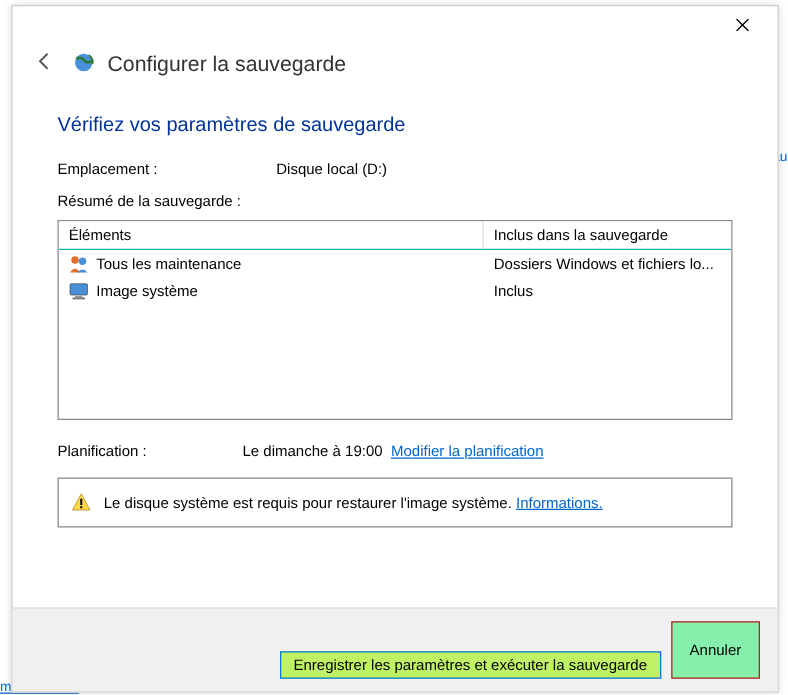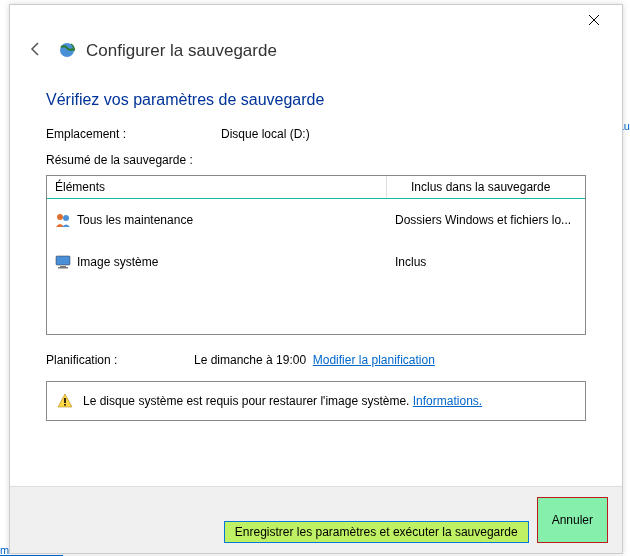--- a/index.html
+++ b/index.html
@@ -71,24 +71,24 @@
     height: 160px;
     overflow: hidden;
     display:flex; flex-direction:column;
   }
   .sb-header {
     display:flex;
     background:#fff;
     border-bottom: 1px solid #14b8a6;
   }
   .sb-col1 { flex: 0 0 340px; padding:4px 8px; border-right:1px solid #ddd; }
-  .sb-col2 { flex: 1; padding:4px 8px;margin-left:16px; }
+  .sb-col2 { flex: 1; padding:4px 8px; }
   .sb-row { display:flex; padding: 1px 0; }
   .sb-cell1 { flex:0 0 340px; padding:1px 8px; display:flex; align-items:center; gap:6px; }
-  .sb-cell2 { flex:1; padding:13px 8px; }
+  .sb-cell2 { flex:1; padding:3px 8px; }
   .icon-users, .icon-monitor { width:16px; height:16px; flex-shrink:0; }
   .sched-row { display:flex; margin-top:18px; align-items:center; }
   .sched-row .kv-label { width:148px; }
   .link { color:#0066cc; text-decoration:underline; cursor:pointer; }
   .info-box {
     border:1px solid #888;
     margin-top:14px;
     padding:10px 10px;
     display:flex; align-items:center; gap:10px;
     height: 40px;

